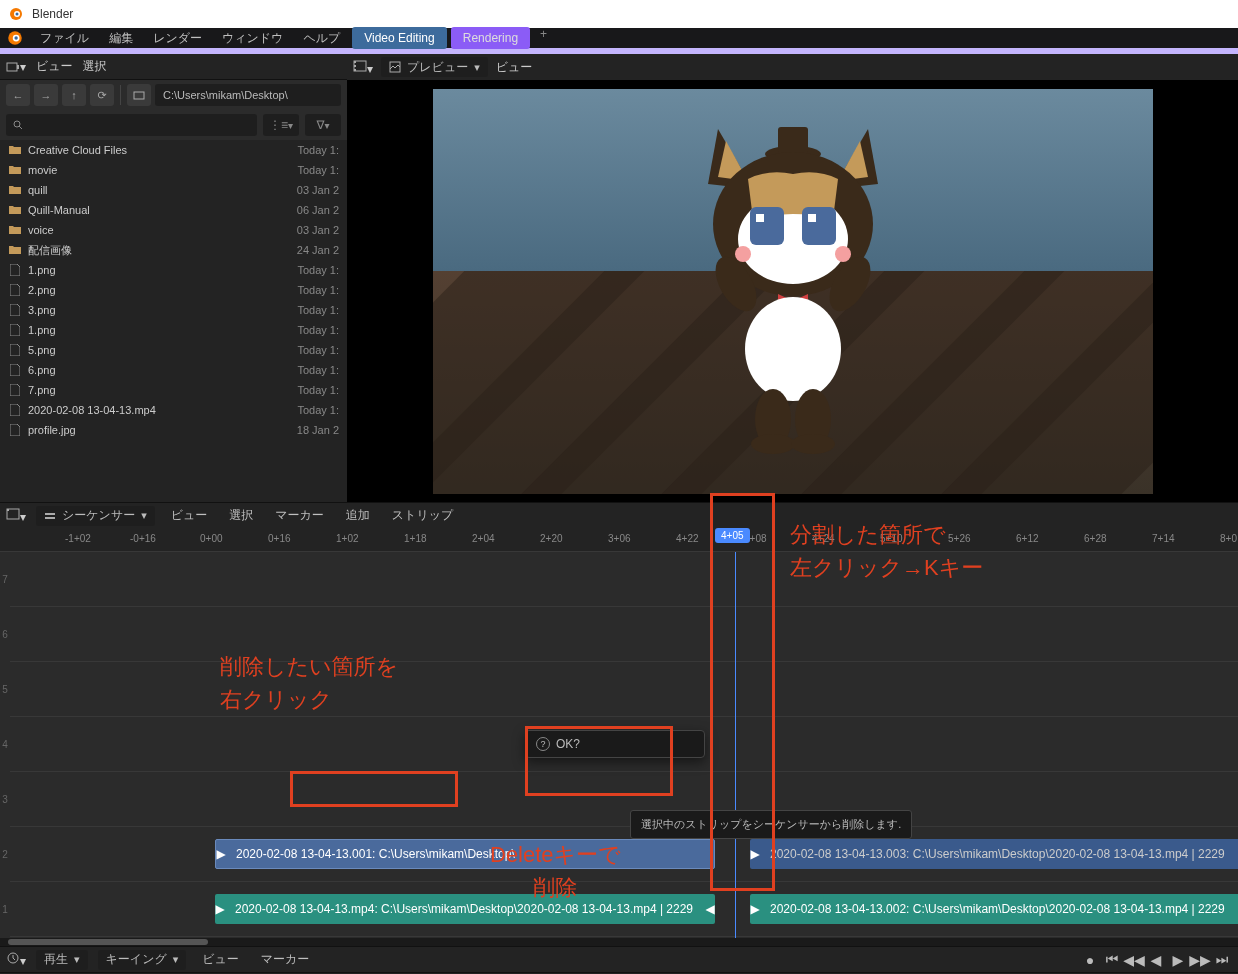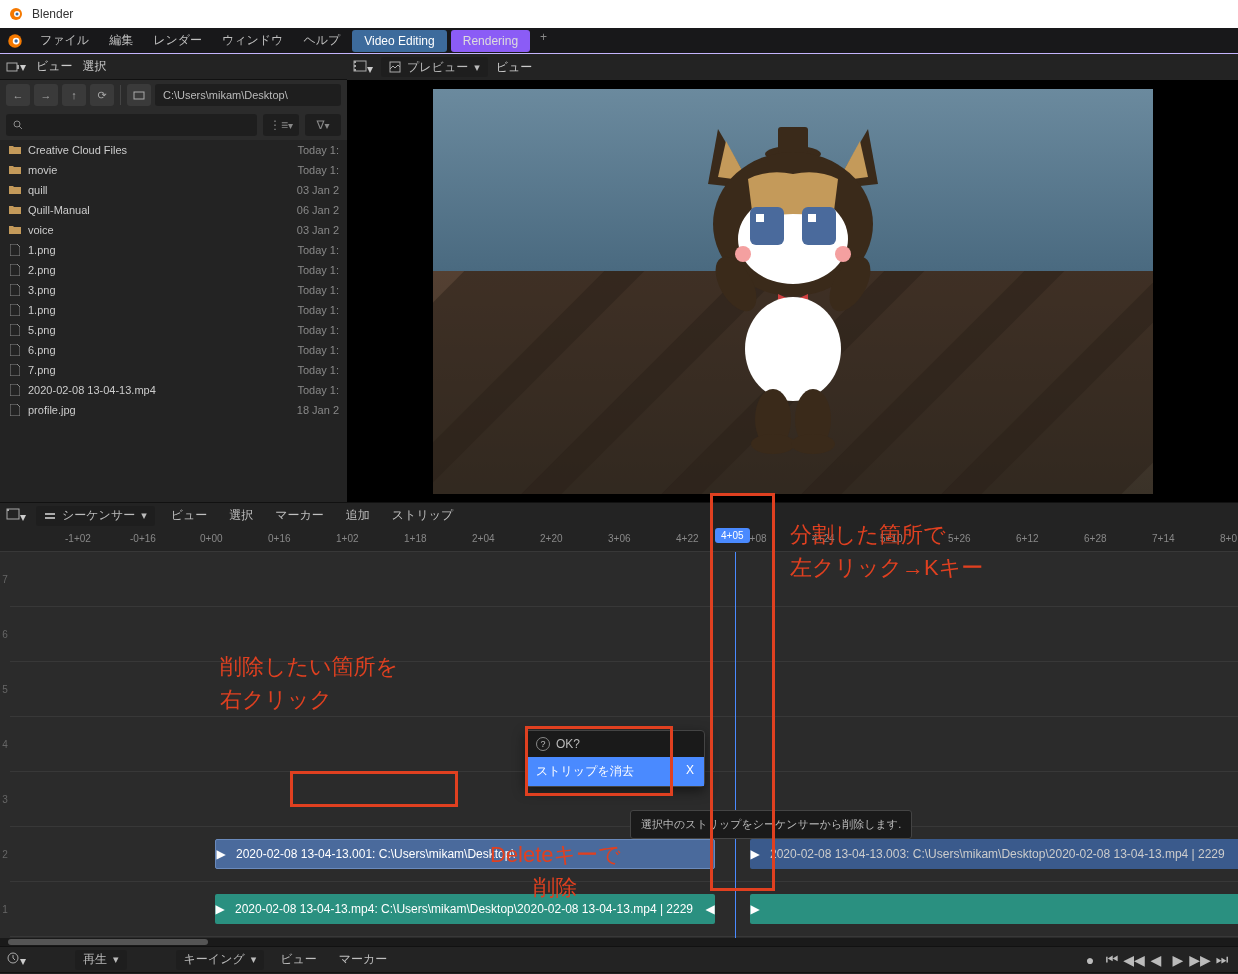--- a/index.html
+++ b/index.html
@@ -1,19 +1,19 @@
 <!DOCTYPE html>
 <html><head>
 <meta charset="utf-8">
 <style>
 * { margin: 0; padding: 0; box-sizing: border-box; font-family: sans-serif; font-size: 12px; }
 body { background: #2b2b2b; color: #ccc; width: 1238px; height: 974px; overflow: hidden; }
 .titlebar { background: #fff; height: 28px; display: flex; align-items: center; padding: 0 8px; color: #333; }
 .titlebar .logo { width: 16px; height: 16px; margin-right: 8px; }
-.menubar { background: #18181a; height: 26px; display: flex; align-items: center; padding: 0 6px; gap: 4px; border-bottom: 1px solid #c4b5fd; }
+.menubar { background: #18181a; height: 26px; display: flex; align-items: center; padding: 0 6px; gap: 4px; border-bottom: 6px solid #c4b5fd; }
 .menubar .blender-icon { width: 18px; height: 18px; margin-right: 4px; }
 .menubar .mitem { padding: 3px 8px; color: #bfbfbf; }
 .menubar .tabs { display: flex; gap: 4px; margin-left: 0; }
 .menubar .tab { background: #8b5cf6; padding: 4px 12px; border-radius: 3px; color: #ddd; }
 .menubar .tab.active { background: #3d6b9c; color: #fff; }
 .menubar .plus { color: #888; padding: 0 6px; }
 .main { display: flex; height: 448px; }
 .filebrowser { width: 347px; background: #2b2b2b; display: flex; flex-direction: column; }
 .fb-header { background: #232323; height: 26px; display: flex; align-items: center; padding: 0 6px; gap: 10px; border-bottom: 1px solid #111; }
 .fb-header .iconbtn { width: 20px; height: 20px; display: flex; align-items: center; justify-content: center; }
@@ -61,21 +61,21 @@
 .playhead-badge { position: absolute; top: -24px; left: -20px; background: #4a8aff; color: #fff; font-size: 10px; padding: 2px 6px; border-radius: 3px; white-space: nowrap; }
 .context-menu { position: absolute; left: 525px; top: 730px; width: 180px; background: #1a1a1a; border: 1px solid #444; border-radius: 4px; z-index: 20; box-shadow: 0 4px 12px rgba(0,0,0,0.5); }
 .context-menu .cm-title { padding: 6px 10px; color: #bbb; display: flex; align-items: center; gap: 6px; }
 .context-menu .cm-item { padding: 6px 10px; background: #4a8aff; color: #fff; display: flex; justify-content: space-between; }
 .tooltip { position: absolute; left: 630px; top: 810px; background: #1a1a1a; border: 1px solid #444; padding: 6px 10px; color: #bbb; font-size: 11px; border-radius: 3px; z-index: 20; }
 .anno-red { position: absolute; border: 3px solid #e04020; z-index: 25; }
 .anno-text { color: #e04020; font-size: 22px; font-weight: 500; position: absolute; z-index: 25; line-height: 1.5; }
 .scrollbar { height: 8px; background: #1a1a1a; display: flex; align-items: center; padding: 0 8px; }
 .scrollbar .thumb { height: 6px; background: #555; border-radius: 3px; width: 200px; }
 .bottombar { background: #232323; height: 26px; display: flex; align-items: center; padding: 0 6px; gap: 10px; border-top: 1px solid #111; }
-.bottombar .drop { background: #1e1e1e; height: 20px; border-radius: 3px; padding: 0 8px; display: flex; align-items: center; gap: 6px; color: #bbb; font-size: 11px; margin-left: 39px; }
+.bottombar .drop { background: #1e1e1e; height: 20px; border-radius: 3px; padding: 0 8px; display: flex; align-items: center; gap: 6px; color: #bbb; font-size: 11px; }
 .bottombar .mitem { color: #bfbfbf; padding: 3px 6px; }
 .playback-btns { margin-left: auto; display: flex; gap: 2px; }
 .playback-btns .pbtn { width: 20px; height: 18px; display: flex; align-items: center; justify-content: center; color: #bbb; font-size: 14px; }
 .statusbar { background: #232323; height: 24px; display: flex; align-items: center; padding: 0 10px; border-top: 1px solid #111; }
 </style>
 </head>
 <body>
 
 <div class="titlebar">
   <svg class="logo" viewBox="0 0 16 16">
@@ -176,20 +176,29 @@
           <span class="date">06 Jan 2</span>
         </div>
       <div class="fb-row">
           <span class="icon">
             <svg class="folder-icon" width="12" height="10" viewBox="0 0 12 10">
               <path d="M0 1h4l1 1h7v7H0z"></path>
             </svg>
           </span>
           <span class="name">voice</span>
           <span class="date">03 Jan 2</span>
+        </div>
+      <div class="fb-row">
+          <span class="icon">
+            <svg class="folder-icon" width="12" height="10" viewBox="0 0 12 10">
+              <path d="M0 1h4l1 1h7v7H0z"></path>
+            </svg>
+          </span>
+          <span class="name">配信画像</span>
+          <span class="date">24 Jan 2</span>
         </div>
       <div class="fb-row">
           <span class="icon">
             <svg class="file-icon" width="10" height="12" viewBox="0 0 10 12">
               <path d="M0 0h7l3 3v9H0z" fill="none" stroke="#888"></path>
             </svg>
           </span>
           <span class="name">1.png</span>
           <span class="date">Today 1:</span>
         </div>
@@ -398,41 +407,38 @@
           </div>
         </div>
         <div class="track-row">
           <div class="strip strip-audio" style="left:205px; width:500px">
             <span class="strip-handle" style="left:0">▶</span>
             <span>2020-02-08 13-04-13.mp4: C:\Users\mikam\Desktop\2020-02-08 13-04-13.mp4 | 2229</span>
             <span class="strip-handle" style="right:0">◀</span>
           </div>
           <div class="strip strip-audio" style="left:740px; width:490px">
             <span class="strip-handle" style="left:0">▶</span>
+            <span>2020-02-08 13-04-13.002: C:\Users\mikam\Desktop\2020-02-08 13-04-13.mp4 | 2229</span>
           </div>
         </div>
       </div>
       <div class="playhead">
         <div class="playhead-badge">4+05</div>
       </div>
     </div>
   </div>
   <div class="scrollbar">
       <div class="thumb"></div>
     </div>
 </div>
 
 <div class="context-menu">
   <div class="cm-title">
     <span style="border:1px solid #888;border-radius:50%;width:14px;height:14px;display:inline-flex;align-items:center;justify-content:center;font-size:9px">?</span>
     <span>OK?</span>
-  </div>
-  <div class="cm-item">
-    <span>ストリップを消去</span>
-    <span>X</span>
   </div>
 </div>
 <div class="tooltip">選択中のストリップをシーケンサーから削除します.</div>
 
 <div class="anno-red" style="left:290px; top:771px; width:168px; height:36px"></div>
 <div class="anno-red" style="left:525px; top:726px; width:148px; height:70px"></div>
 <div class="anno-red" style="left:710px; top:493px; width:65px; height:398px"></div>
 
 <div class="anno-text" style="left:220px; top:650px; white-space:pre">削除したい箇所を
 右クリック</div>

